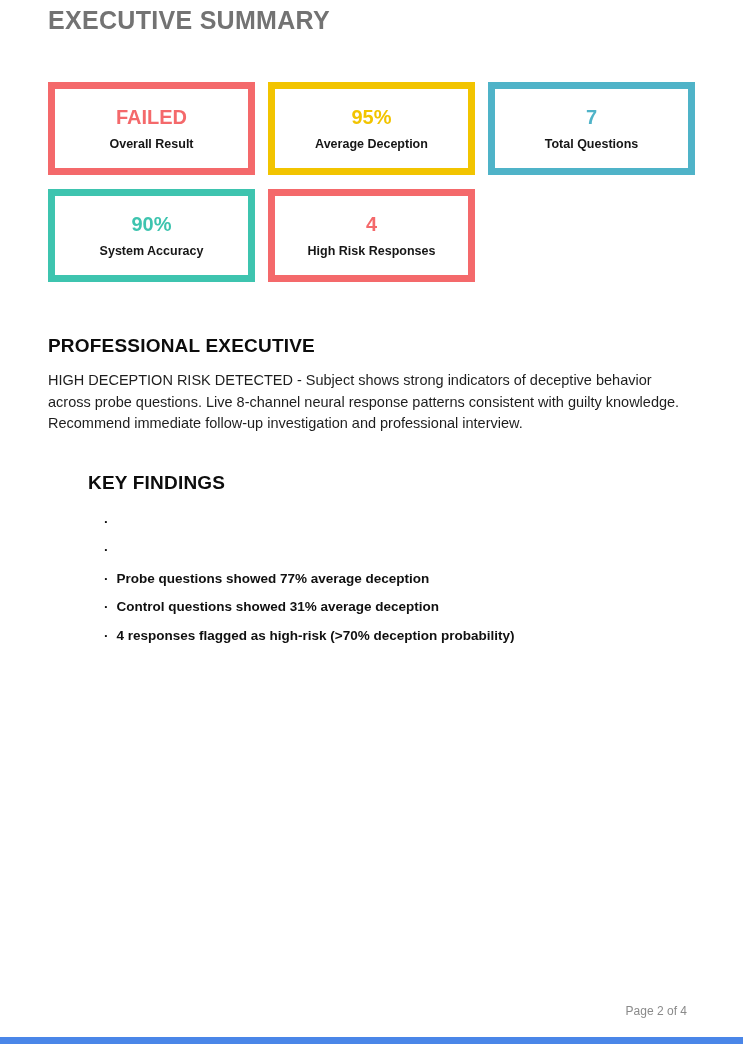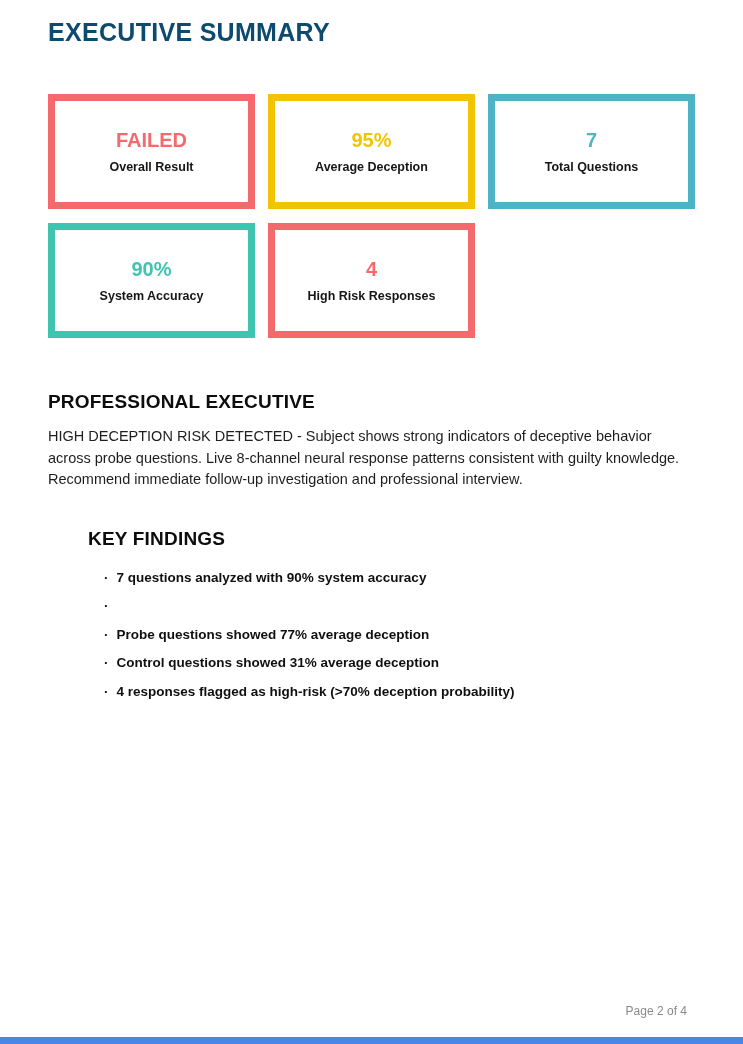--- a/index.html
+++ b/index.html
@@ -14,36 +14,36 @@
     width: 743px;
     height: 1044px;
     background: #ffffff;
     overflow: hidden;
   }
   .content {
     padding: 0 48px;
   }
   .page-title {
     margin: 0;
-    padding-top: 18px;
+    padding-top: 6px;
     font-size: 25px;
     font-weight: bold;
     letter-spacing: 0.3px;
-    color: #0c4a6e;
+    color: #737373;
   }
   .cards {
     margin-top: 47px;
     display: grid;
     grid-template-columns: repeat(3, 1fr);
     column-gap: 13px;
     row-gap: 14px;
   }
   .card {
     box-sizing: border-box;
-    height: 115px;
+    height: 93px;
     border: 7px solid #cccccc;
     background: #ffffff;
     display: flex;
     flex-direction: column;
     align-items: center;
     justify-content: center;
     text-align: center;
   }
   .card-value {
     font-size: 20px;
@@ -155,21 +155,20 @@
       <h2 class="section-heading">PROFESSIONAL EXECUTIVE</h2>
       <p class="assessment-text">HIGH DECEPTION RISK DETECTED - Subject shows strong indicators of deceptive behavior across probe questions. Live 8-channel neural response patterns consistent with guilty knowledge. Recommend immediate follow-up investigation and professional interview.</p>
     </div>
 
     <div class="section-findings">
       <h2 class="section-heading">KEY FINDINGS</h2>
 
       <div class="findings-list">
         <div class="finding-item">
           <span class="bullet-dot">·</span>
-          <span>7 questions analyzed with 90% system accuracy</span>
         </div>
         <div class="finding-item">
           <span class="bullet-dot">·</span>
         </div>
         <div class="finding-item">
           <span class="bullet-dot">·</span>
           <span>Probe questions showed 77% average deception</span>
         </div>
         <div class="finding-item">
           <span class="bullet-dot">·</span>

